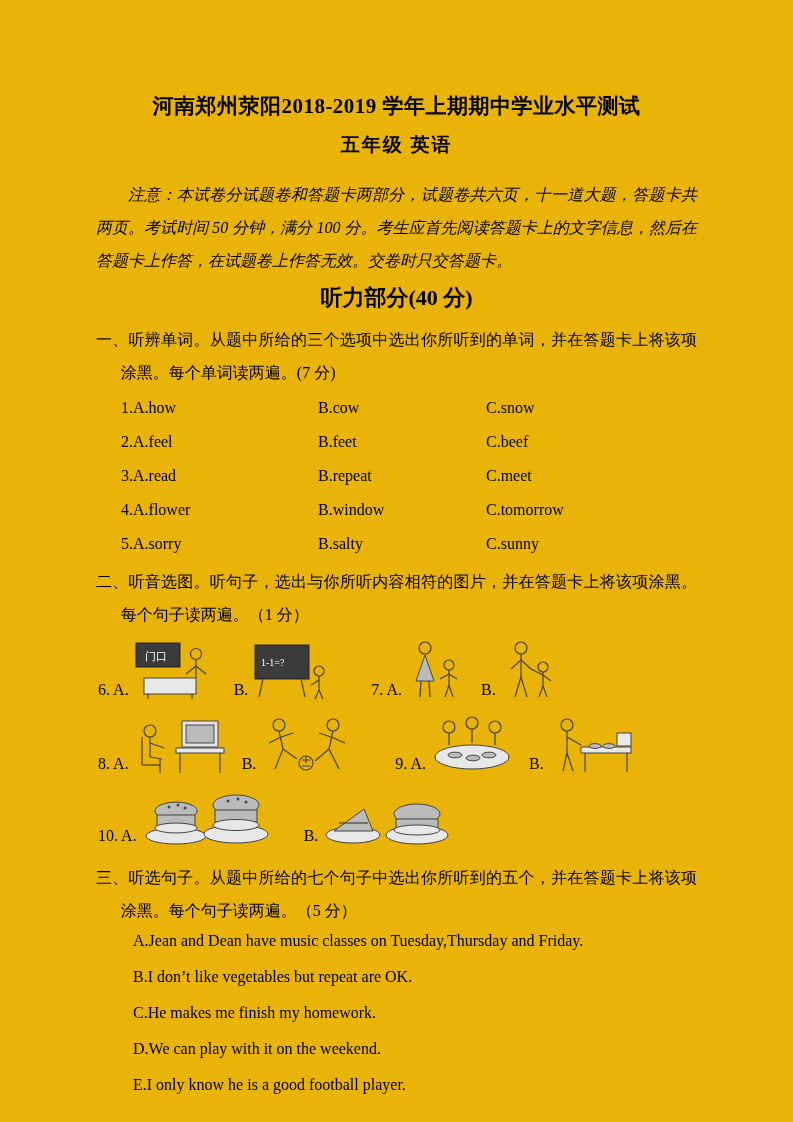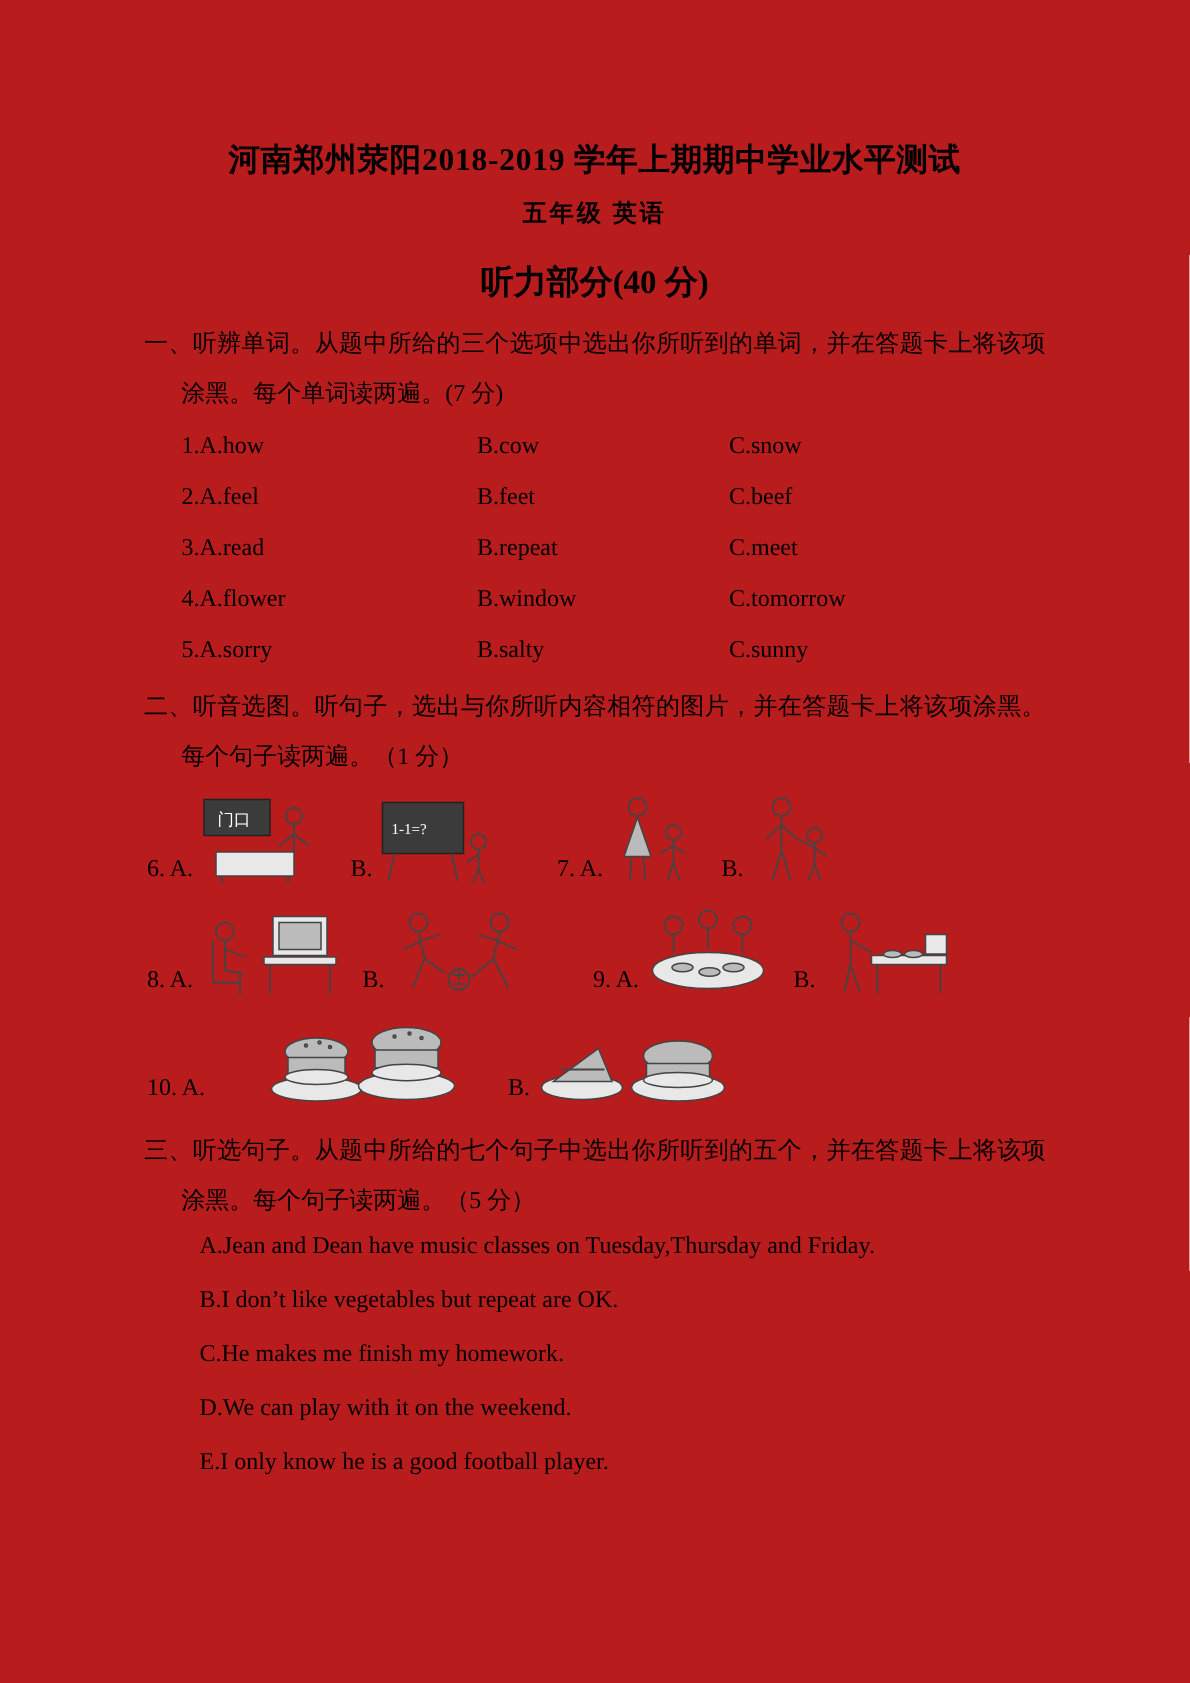--- a/index.html
+++ b/index.html
@@ -1,24 +1,24 @@
 <!DOCTYPE html>
 <html><head>
 <meta charset="utf-8">
 <style>
   * { box-sizing: border-box; }
   html, body { margin: 0; padding: 0; background: #ffffff; }
   .page {
-    width: 793px; height: 1122px; margin: 0 auto; background: #b91c1c;
+    width: 793px; height: 1122px; margin: 0 auto; background: #eab308;
     padding: 92px 96px 40px 96px;
     font-family: "Liberation Serif", serif;
     font-size: 16px; color: #000; overflow: hidden;
   }
   .title { margin: 0 0 12px; text-align: center; font-size: 21px; font-weight: 700; letter-spacing: .5px; }
-  .subtitle { margin: 0 0 20px; text-align: center; font-size: 16px; font-weight: 700; letter-spacing: 2px; }
+  .subtitle { margin: 0 0 20px; text-align: center; font-size: 19px; font-weight: 700; letter-spacing: 2px; }
   .notice { margin: 0 0 2px; font-style: italic; text-indent: 2em; line-height: 33px; text-align: justify; }
   .part-header { margin: 6px 0 10px; text-align: center; font-size: 22px; font-weight: 700; }
   .hang { line-height: 33px; padding-left: 1.55em; text-indent: -1.55em; margin: 0; text-align: justify; }
   .word-table { margin: 2px 0 4px 25px; display: grid; grid-template-columns: 197px 168px 1fr; line-height: 34px; }
   .word-table span { white-space: nowrap; }
   .pic-grid { margin: 8px 0 6px 2px; }
   .pic-row { display: flex; align-items: flex-end; margin-bottom: 14px; }
   .pic-cell { display: flex; align-items: flex-end; }
   .pic-label { white-space: nowrap; margin: 0 5px 2px 0; }
   .mr-sm { margin-right: 16px; }
@@ -32,20 +32,21 @@
   .fillD { fill: #3b3b3b; stroke: #222; stroke-width: 1; }
 </style>
 </head>
 <body>
 
 <div class="page">
 
   <h1 class="title">河南郑州荥阳2018-2019 学年上期期中学业水平测试</h1>
   <h2 class="subtitle">五年级  英语</h2>
 
+  <p class="notice">注意：本试卷分试题卷和答题卡两部分，试题卷共六页，十一道大题，答题卡共两页。考试时间 50 分钟，满分 100 分。考生应首先阅读答题卡上的文字信息，然后在答题卡上作答，在试题卷上作答无效。交卷时只交答题卡。</p>
 
   <h3 class="part-header">听力部分(40 分)</h3>
 
   <p class="hang">一、听辨单词。从题中所给的三个选项中选出你所听到的单词，并在答题卡上将该项涂黑。每个单词读两遍。(7 分)</p>
   <div class="word-table">
     <span>1.A.how</span>
     <span>B.cow</span>
     <span>C.snow</span>
     <span>2.A.feel</span>
     <span>B.feet</span>
@@ -208,21 +209,21 @@
             <line class="sk" x1="78" y1="38" x2="78" y2="57"></line>
             <ellipse class="fillM" cx="46" cy="31" rx="6" ry="2.4"></ellipse>
             <ellipse class="fillM" cx="60" cy="31" rx="6" ry="2.4"></ellipse>
             <rect class="fillL" x="68" y="18" width="14" height="13"></rect>
           </svg>
         </span>
       </div>
     </div>
 
     <div class="pic-row">
-      <div class="pic-cell" style="margin-right:34px;gap:35px;">
+      <div class="pic-cell" style="margin-right:34px;">
         <span class="pic-label">10. A.</span>
         <span class="pic">
           <svg width="128" height="58" viewBox="0 0 128 58">
             <ellipse class="fillL" cx="34" cy="47" rx="30" ry="8"></ellipse>
             <ellipse class="fillM" cx="34" cy="22" rx="21" ry="9"></ellipse>
             <rect class="fillM" x="15" y="26" width="38" height="11"></rect>
             <ellipse class="fillL" cx="34" cy="39" rx="21" ry="5"></ellipse>
             <circle class="sk" cx="27" cy="18" r="0.9"></circle>
             <circle class="sk" cx="36" cy="16" r="0.9"></circle>
             <circle class="sk" cx="43" cy="19" r="0.9"></circle>

